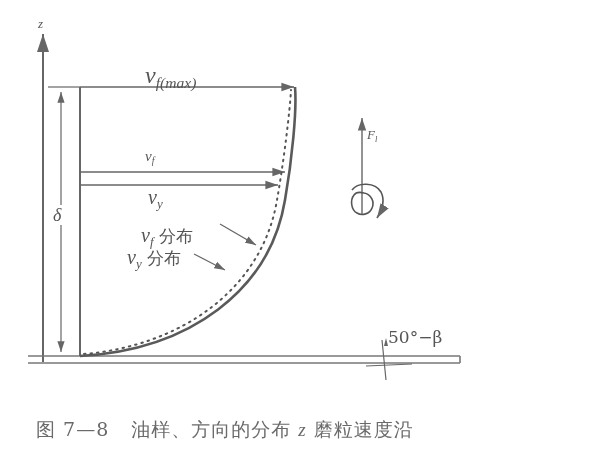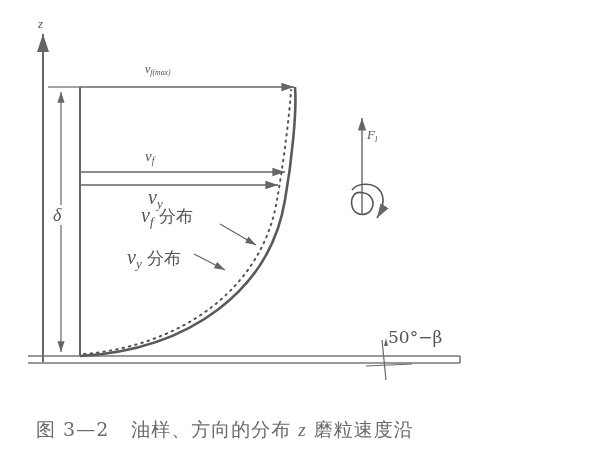--- a/index.html
+++ b/index.html
@@ -55,26 +55,26 @@
   <path d="M352,190 C358,182 375,182 381,192 C385,200 382,210 377,218" fill="none" stroke="#555" stroke-width="1.6" marker-end="url(#ah)"></path>
 
   <line x1="382" y1="340" x2="386" y2="380" stroke="#666" stroke-width="1.2"></line>
   <line x1="366" y1="366" x2="412" y2="364" stroke="#666" stroke-width="1"></line>
   <path d="M384,346 L386,338 L388,346" fill="#666"></path>
 </svg>
 
 <span class="lbl ital" style="left:38px;top:16px;font-size:13px;">z</span>
 <span class="lbl ital" style="left:53px;top:205px;font-size:18px;">δ</span>
 
-<span class="lbl ital" style="left:145px;top:62px;font-size:12px;"><span>v</span><span class="sub">f(max)</span></span>
+<span class="lbl ital" style="left:145px;top:62px;font-size:24px;"><span>v</span><span class="sub">f(max)</span></span>
 <span class="lbl ital" style="left:145px;top:148px;font-size:15px;"><span>v</span><span class="sub">f</span></span>
 <span class="lbl ital" style="left:148px;top:186px;font-size:20px;"><span>v</span><span class="sub">y</span></span>
 
-<span class="lbl" style="left:141px;top:204px;font-size:17px;text-align:center;"><span class="ital" style="font-size:20px">v</span><span class="ital sub" style="font-size:13px">f</span> <span>分布</span></span>
+<span class="lbl" style="left:141px;top:224px;font-size:17px;text-align:center;"><span class="ital" style="font-size:20px">v</span><span class="ital sub" style="font-size:13px">f</span> <span>分布</span></span>
 <span class="lbl" style="left:127px;top:246px;font-size:17px;"><span class="ital" style="font-size:20px">v</span><span class="ital sub" style="font-size:13px">y</span> <span>分布</span></span>
 
 <span class="lbl ital" style="left:367px;top:127px;font-size:13px;"><span>F</span><span class="sub">l</span></span>
 
 <span class="lbl" style="left:388px;top:327px;font-size:17px;">50°−β</span>
 
 <div class="cap">
-  <span>图 3—2</span><span class="gap"></span><span>油样、方向的分布</span> <span class="ital">z</span> <span>磨粒速度沿</span>
+  <span>图 7—8</span><span class="gap"></span><span>油样、方向的分布</span> <span class="ital">z</span> <span>磨粒速度沿</span>
 </div>
 
 </body></html>

